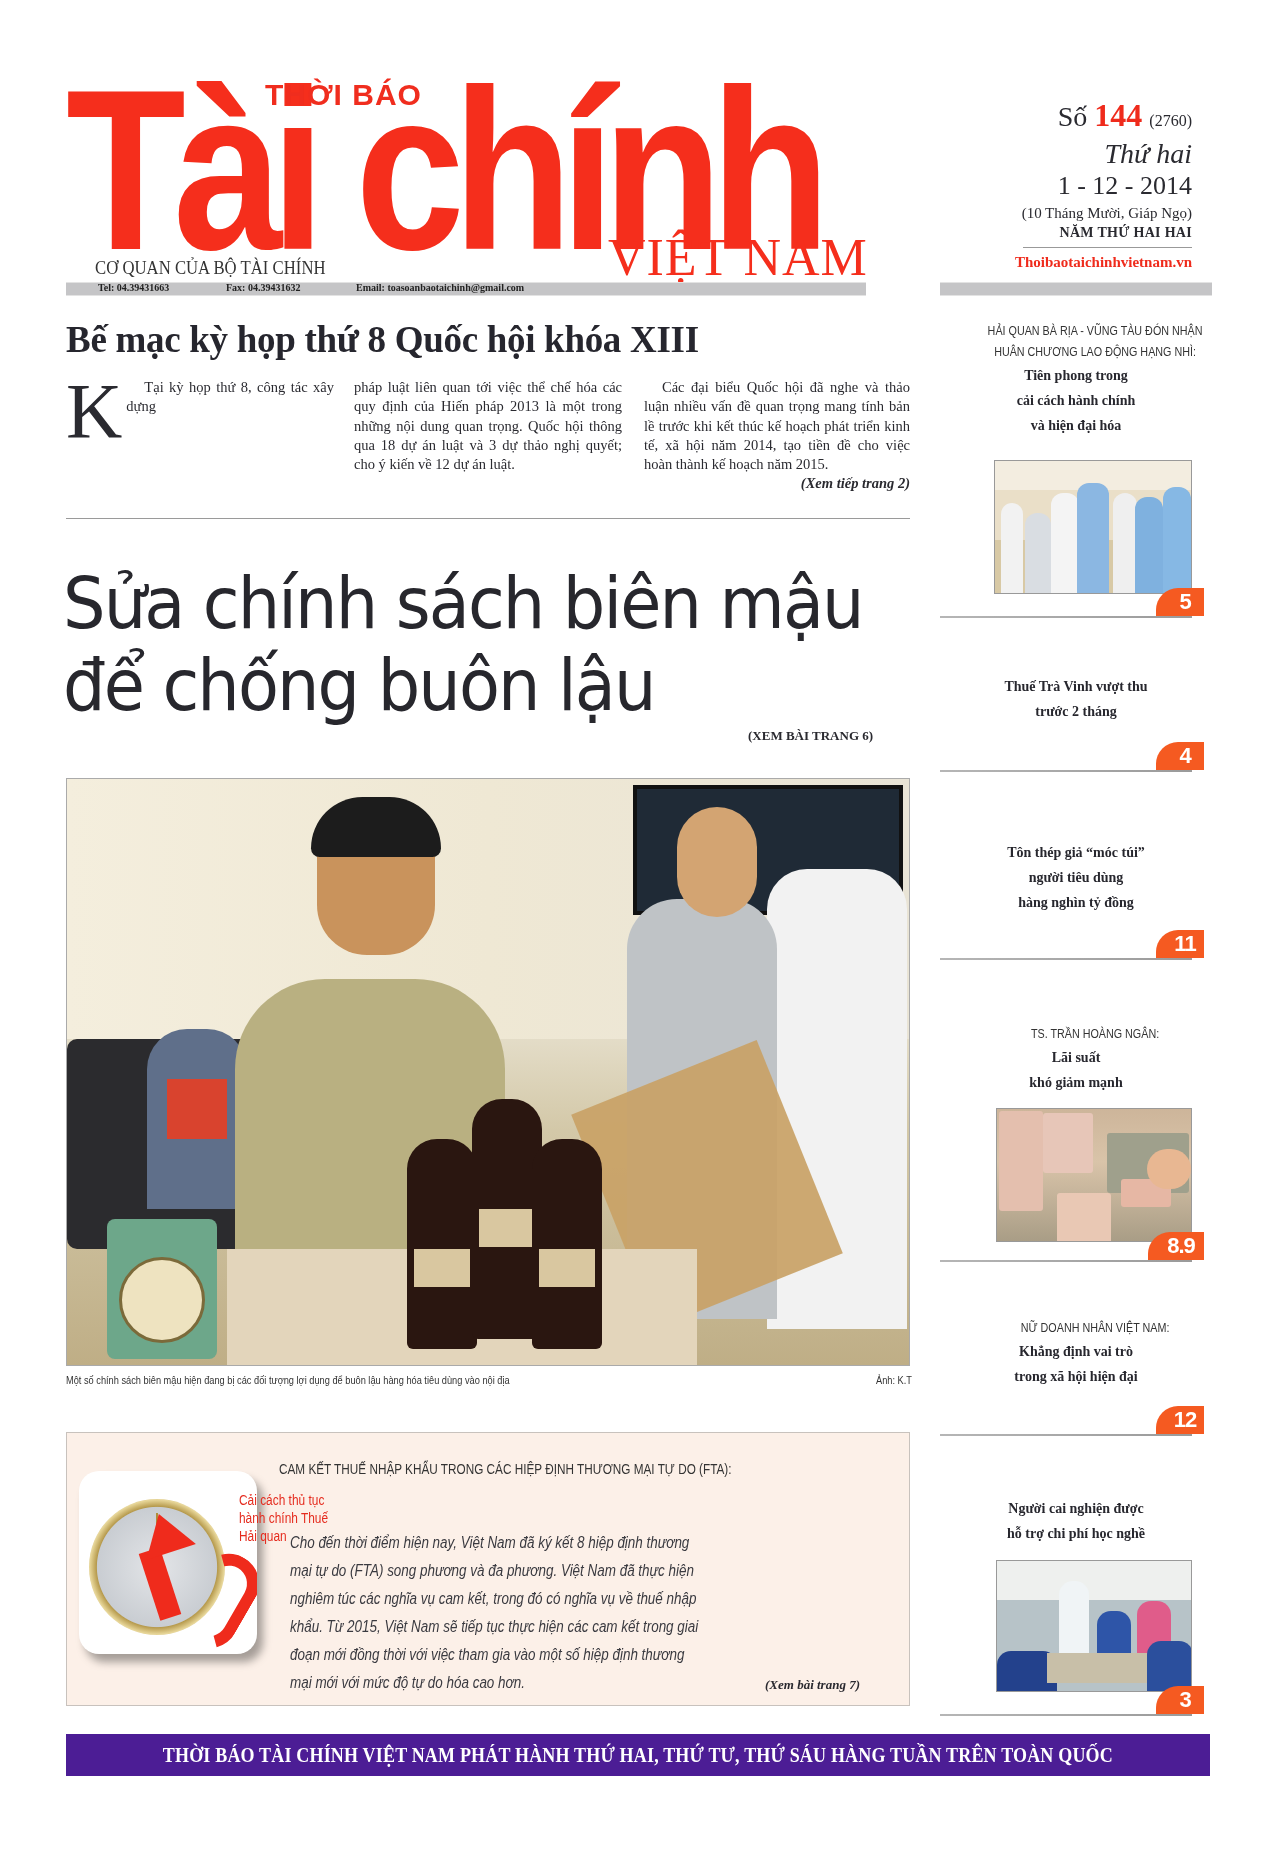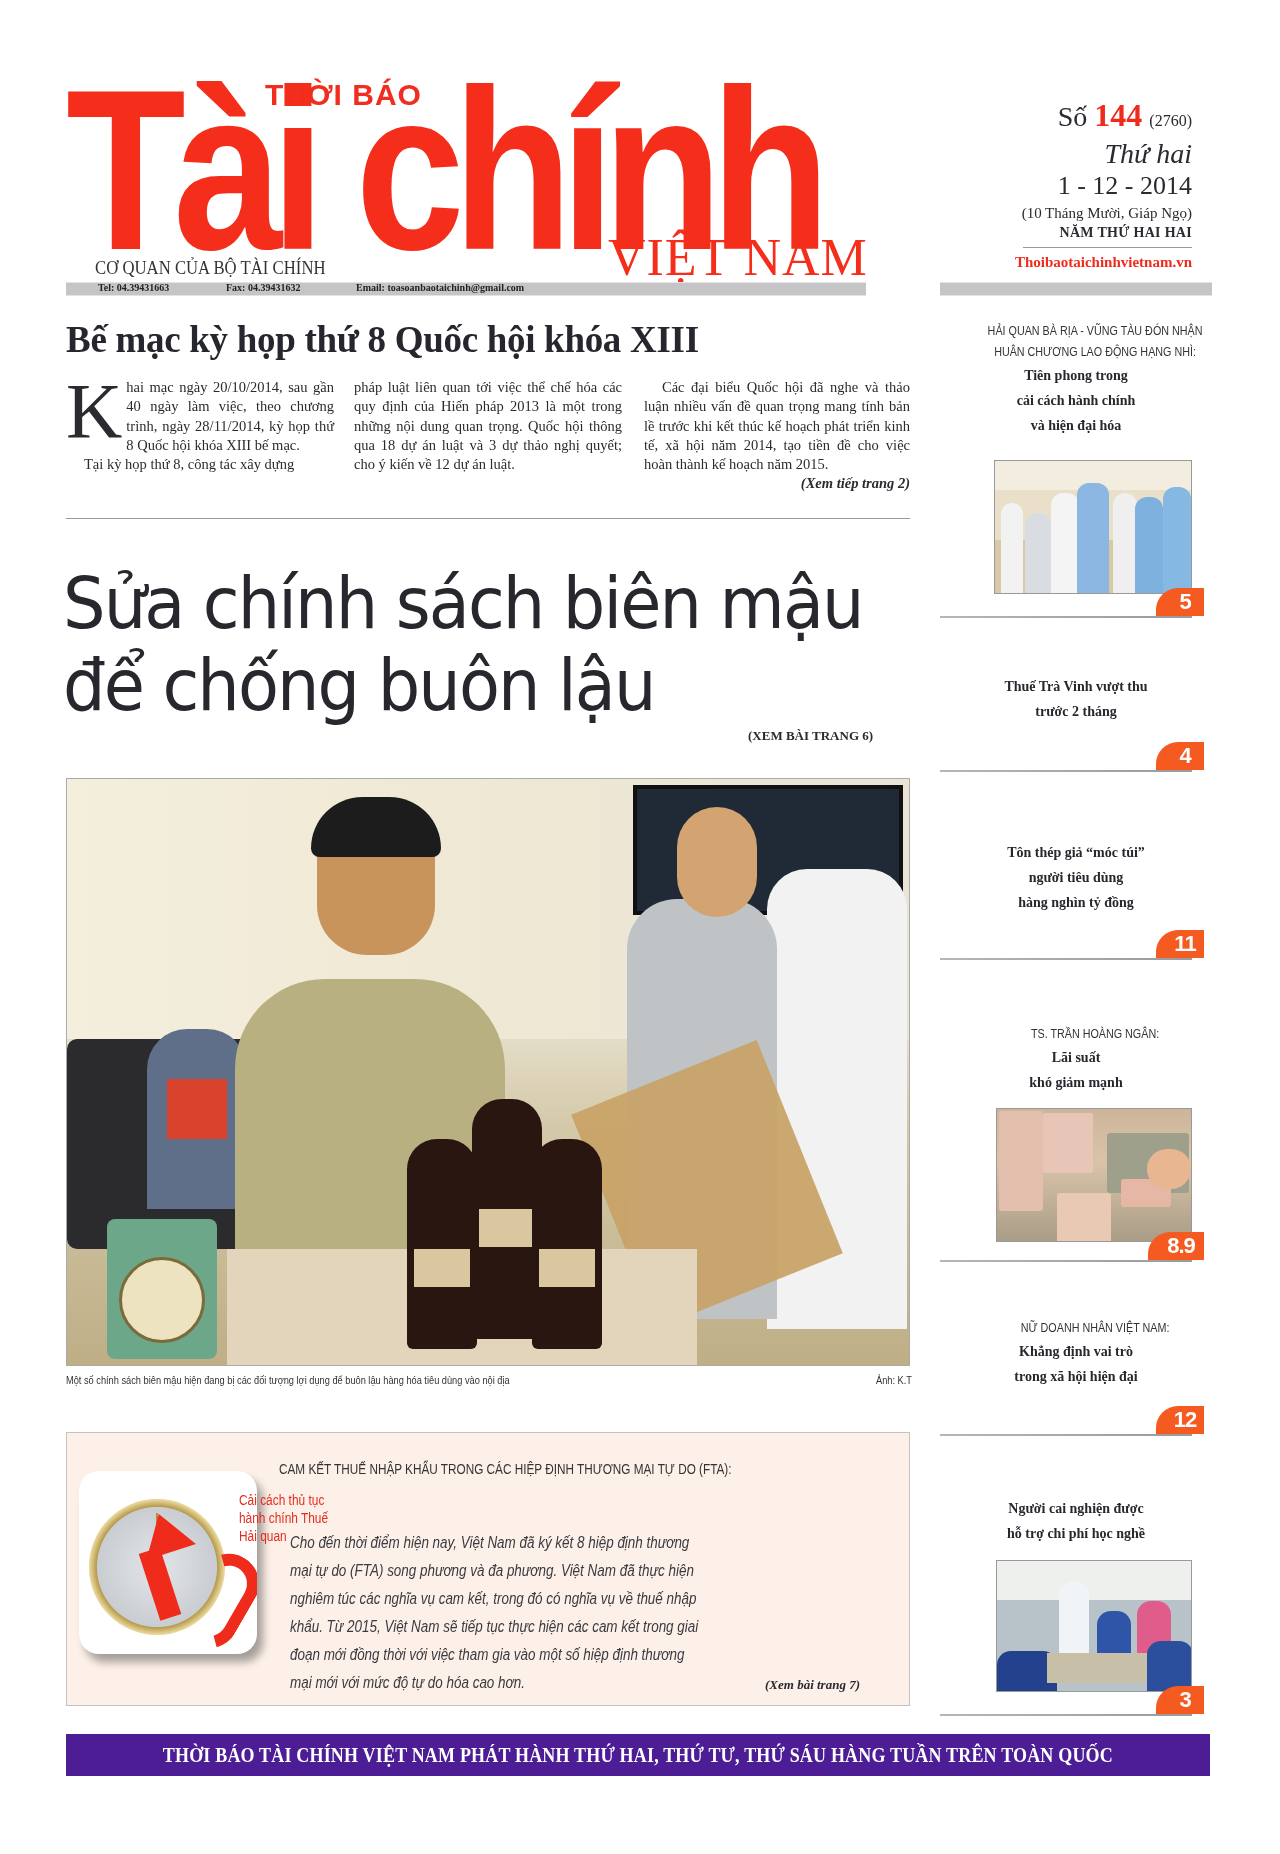--- a/index.html
+++ b/index.html
@@ -153,21 +153,21 @@
   <div class="date">1 - 12 - 2014</div>
   <div class="lunar">(10 Tháng Mười, Giáp Ngọ)</div>
   <div class="year">NĂM THỨ HAI HAI</div>
   <div class="rule"></div>
   <div class="site">Thoibaotaichinhvietnam.vn</div>
 </div>
 
 <h2 class="abs lead-title">Bế mạc kỳ họp thứ 8 Quốc hội khóa XIII</h2>
 <div class="abs lead-cols">
   <div class="col col1">
-    <p><span class="dropcap">K</span><span>hai mạc ngày 20/10/2014, sau gần 40 ngày làm việc, theo chương trình, ngày 28/11/2014, kỳ họp thứ 8 Quốc hội khóa XIII bế mạc.</span></p>
+    <p><span class="dropcap">K</span></p>
     <p class="indent">Tại kỳ họp thứ 8, công tác xây dựng</p>
   </div>
   <div class="col col2">
     <p>pháp luật liên quan tới việc thể chế hóa các quy định của Hiến pháp 2013 là một trong những nội dung quan trọng. Quốc hội thông qua 18 dự án luật và 3 dự thảo nghị quyết; cho ý kiến về 12 dự án luật.</p>
   </div>
   <div class="col col3">
     <p class="indent"><span>Các đại biểu Quốc hội đã nghe và thảo luận nhiều vấn đề quan trọng mang tính bản lề trước khi kết thúc kế hoạch phát triển kinh tế, xã hội năm 2014, tạo tiền đề cho việc hoàn thành kế hoạch năm 2015.</span> <span class="more">(Xem tiếp trang 2)</span></p>
   </div>
 </div>
 <div class="abs lead-rule"></div>

